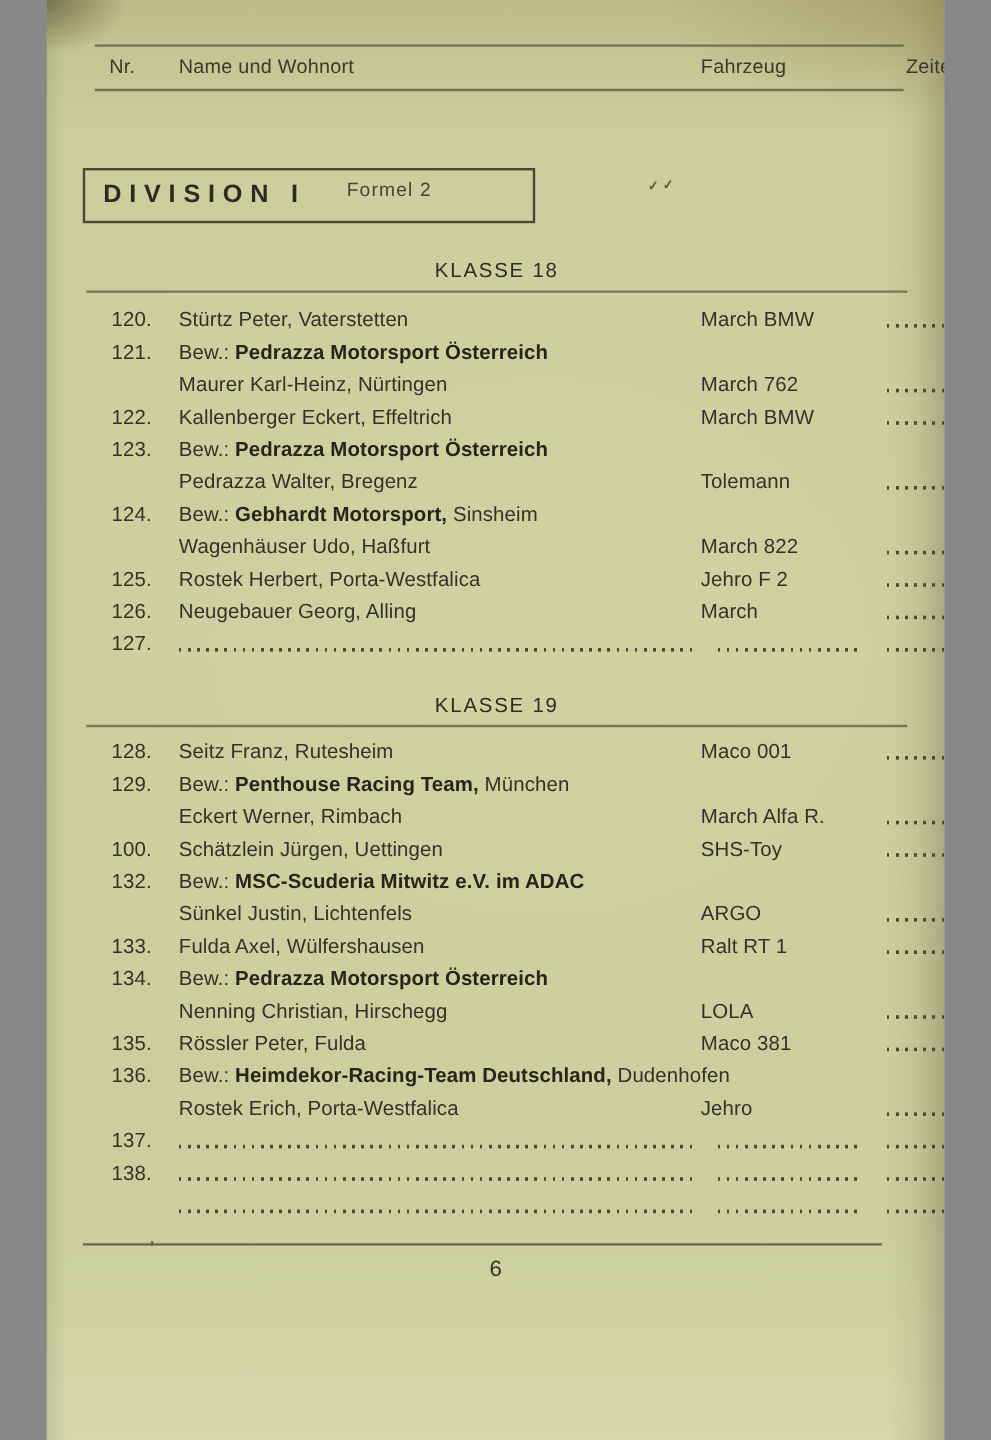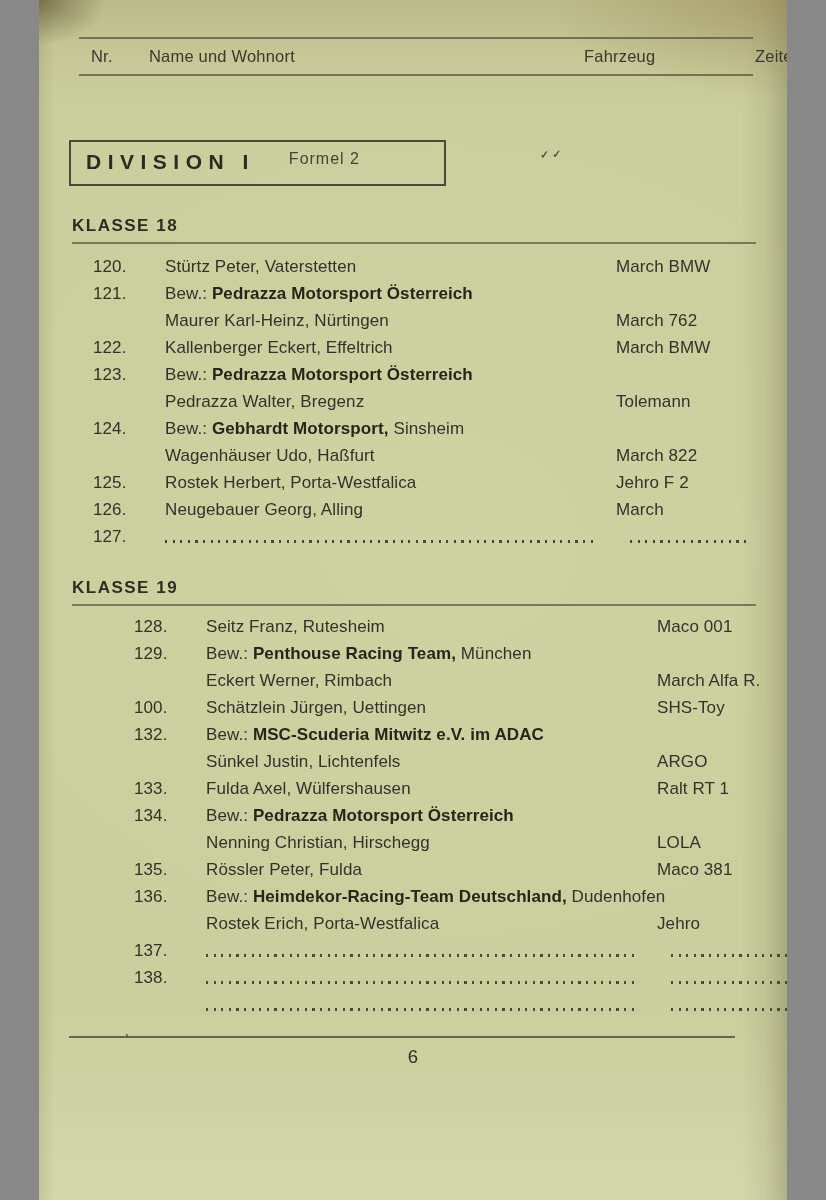--- a/index.html
+++ b/index.html
@@ -37,30 +37,30 @@
     border:2.5px solid #4a4936;
     padding:8px 10px 10px 15px;
   }
   .division-box.second{margin-top:60px;width:373px;}
   .division-label{font-weight:bold;font-size:21px;letter-spacing:6.5px;color:#2c2b20;white-space:pre;}
   .formula-label{font-size:16px;margin-left:34px;letter-spacing:1px;color:#454434;white-space:pre;}
 
   .klasse{
     margin:30px 31px 0 33px;padding-bottom:6px;
     border-bottom:2px solid rgba(100,97,70,.8);
-    font-weight:bold;font-size:17px;letter-spacing:1.5px;color:#2e2d22;
+    font-weight:normal;font-size:17px;letter-spacing:1.5px;color:#2e2d22;text-align:center;
   }
   .klasse.second{margin-top:28px;}
 
   .rows{margin-top:9px;}
-  .rows.second{margin-top:7px;padding-left:41px;}
+  .rows.second{margin-top:7px;}
   .row{
     display:grid;grid-template-columns:60px 435px 155px 96px;
     margin-left:50px;height:27px;align-items:center;
-    font-size:17px;color:#33322a;letter-spacing:.1px;gap:16px;
+    font-size:17px;color:#33322a;letter-spacing:.1px;
   }
   .cell{overflow:visible;white-space:nowrap;}
   .cell.num{padding-left:4px;}
   .cell b{font-weight:bold;color:#262519;}
   .span-rest{grid-column:2 / -1;}
   .dots{
     height:2.2px;
     background:repeating-linear-gradient(to right,#4c4a36 0 2.2px,transparent 2.2px 7.6px);
     transform:translateY(5px);
   }

